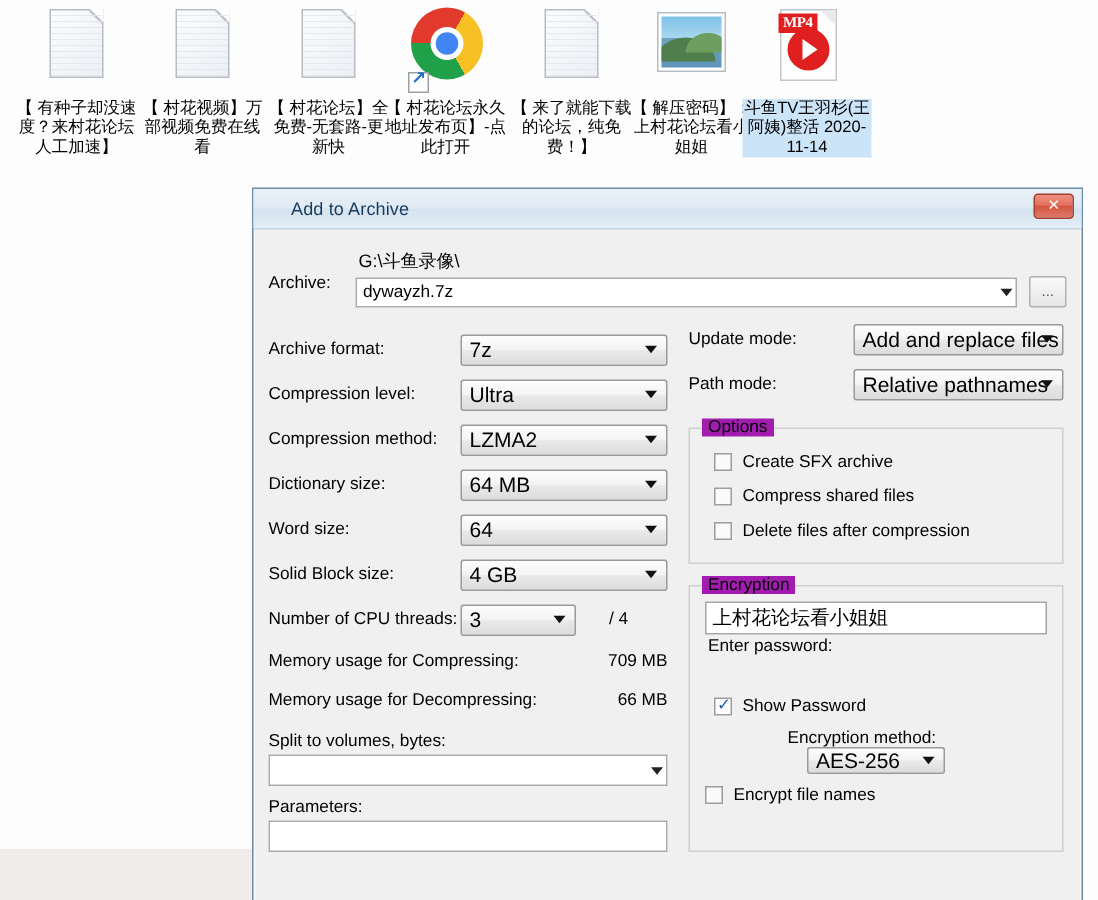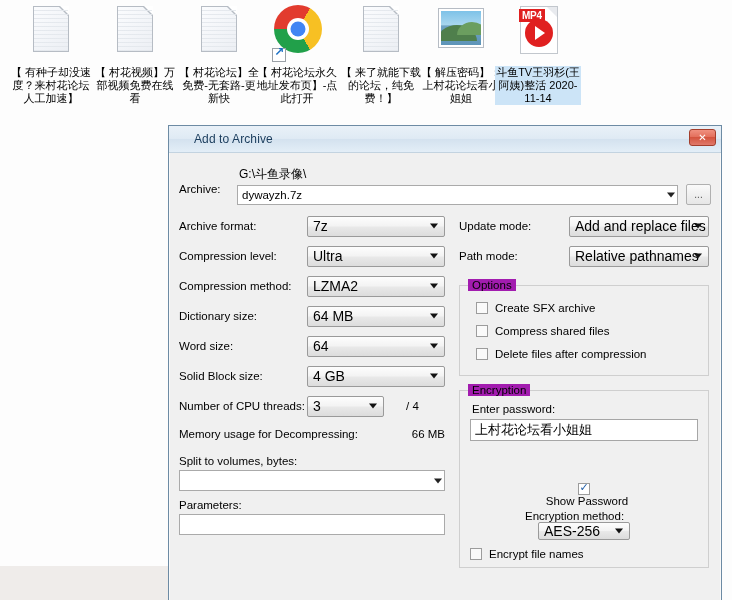--- a/index.html
+++ b/index.html
@@ -120,21 +120,21 @@
   
   .mp4 { position:absolute; left:6px; top:0; width:38px; height:48px;
          background:#fff; border:1px solid #c2c7cd; }
   .mp4 .corner{
     position:absolute; right:0; top:0;
     border-left:10px solid transparent; border-top:10px solid #e8eaee;
   }
   .mp4 .tag{
     position:absolute; left:-2px; top:2px; background:#e02020; color:#fff;
     font-size:10px; font-weight:bold; padding:0 3px; letter-spacing:-.3px;
-    font-family:Liberation Sans, sans-serif;
+    font-family:Liberation Serif, serif;
   }
   .mp4 .play{
     position:absolute; left:50%; top:26px; transform:translate(-50%,-50%);
     width:28px;height:28px;border-radius:50%;
     background:#e02020;
   }
   .mp4 .play::after{
     content:""; position:absolute; left:10px; top:7px;
     border-left:10px solid #fff; border-top:7px solid transparent; border-bottom:7px solid transparent;
   }
@@ -214,21 +214,21 @@
   }
   #archive-combo{ flex:1; }
   #browse-btn{
     width:25px; height:21px; margin-left:8px;
     background:linear-gradient(to bottom,#fafafa,#e6e6e6);
     border:1px solid #b0b0b0; border-radius:2px;
     display:flex;align-items:center;justify-content:center;
     font-size:10px; color:#555; cursor:pointer;
   }
 
-  #cols{ display:flex; gap:14px; margin-top:6px; }
+  #cols{ display:flex; gap:14px; margin-top:6px;align-items:flex-end; }
   #col-left{ width:266px; }
   #col-right{ width:250px; }
 
   .field{ display:flex; align-items:center; height:30px; }
   .field .lbl{ width:128px; font-size:11.5px; }
   .ddl{
     flex:1; height:21px;
     background:linear-gradient(to bottom,#fdfdfd 0%,#f3f3f3 48%,#e9e9e9 52%,#dcdcdc 100%);
     border:1px solid #9a9a9a; border-radius:2px;
     font-size:14px; display:flex;align-items:center;padding-left:5px;
@@ -271,21 +271,21 @@
   #enc-group{ height:178px; }
   #pw-label{ font-size:11.5px; margin:2px 0 4px 2px; }
   #pw-input{
     width:100%; height:22px; background:#fff; border:1px solid #a6a6a6;
     font-size:13px; display:flex;align-items:center;padding-left:4px;
     font-family:"DejaVu Sans","Liberation Sans",sans-serif;
   }
   #enc-method-row{ display:flex; align-items:center; margin-top:4px; padding-left:0;flex-direction:column; }
   #enc-method-row .lbl{ width:118px; font-size:11.5px; }
   #enc-method-ddl{ width:92px; }
-  #show-pw{ margin-top:42px;flex-direction:column; }
+  #show-pw{ margin-top:22px; }
 </style>
 </head>
 <body>
 
 <div id="desktop">
 
   <div id="icon-row">
 
     <div class="desk-icon" style="left:8px;  top:2px;">
       <div class="glyph">
@@ -434,20 +434,24 @@
 
         <div class="field">
           <span class="lbl">Number of CPU threads:</span>
           <div class="ddl narrow">
             <span>3</span>
             <span class="arrow"></span>
           </div>
           <span class="suffix">/ 4</span>
         </div>
 
+        <div class="meminfo">
+          <span>Memory usage for Compressing:</span>
+          <span class="val">709 MB</span>
+        </div>
 
         <div class="meminfo">
           <span>Memory usage for Decompressing:</span>
           <span class="val">66 MB</span>
         </div>
 
         <div class="stacklabel">Split to volumes, bytes:</div>
         <div id="split-combo" class="combo">
           <span></span>
           <span class="arrow"></span>
@@ -493,24 +497,24 @@
 
           <div class="chk">
             <span class="box"></span>
             <span>Delete files after compression</span>
           </div>
         </div>
 
         <div class="group" id="enc-group">
           <span class="legend">Encryption</span>
 
-          <div id="pw-label">Enter password:</div>
           <div id="pw-input">
             <span>上村花论坛看小姐姐</span>
           </div>
+          <div id="pw-label">Enter password:</div>
 
           <div class="chk" id="show-pw">
             <span class="box checked"></span>
             <span>Show Password</span>
           </div>
 
           <div id="enc-method-row">
             <span class="lbl">Encryption method:</span>
             <div class="ddl" id="enc-method-ddl">
               <span>AES-256</span>

